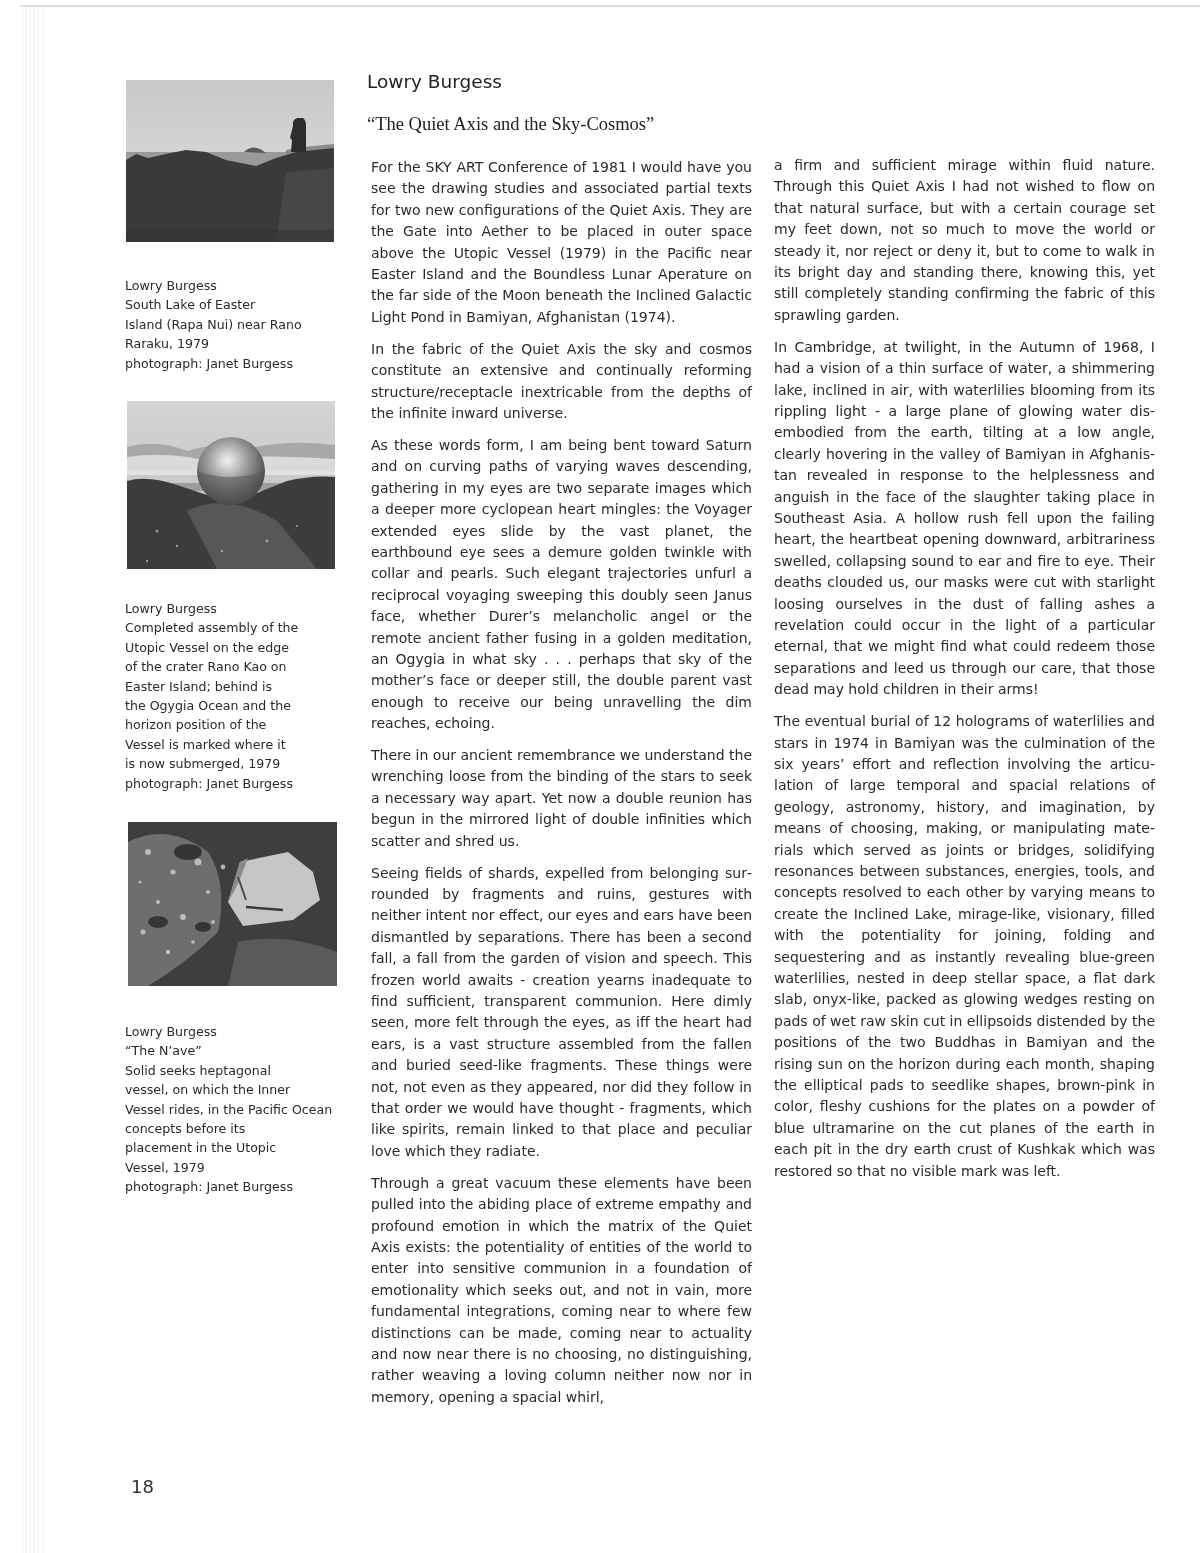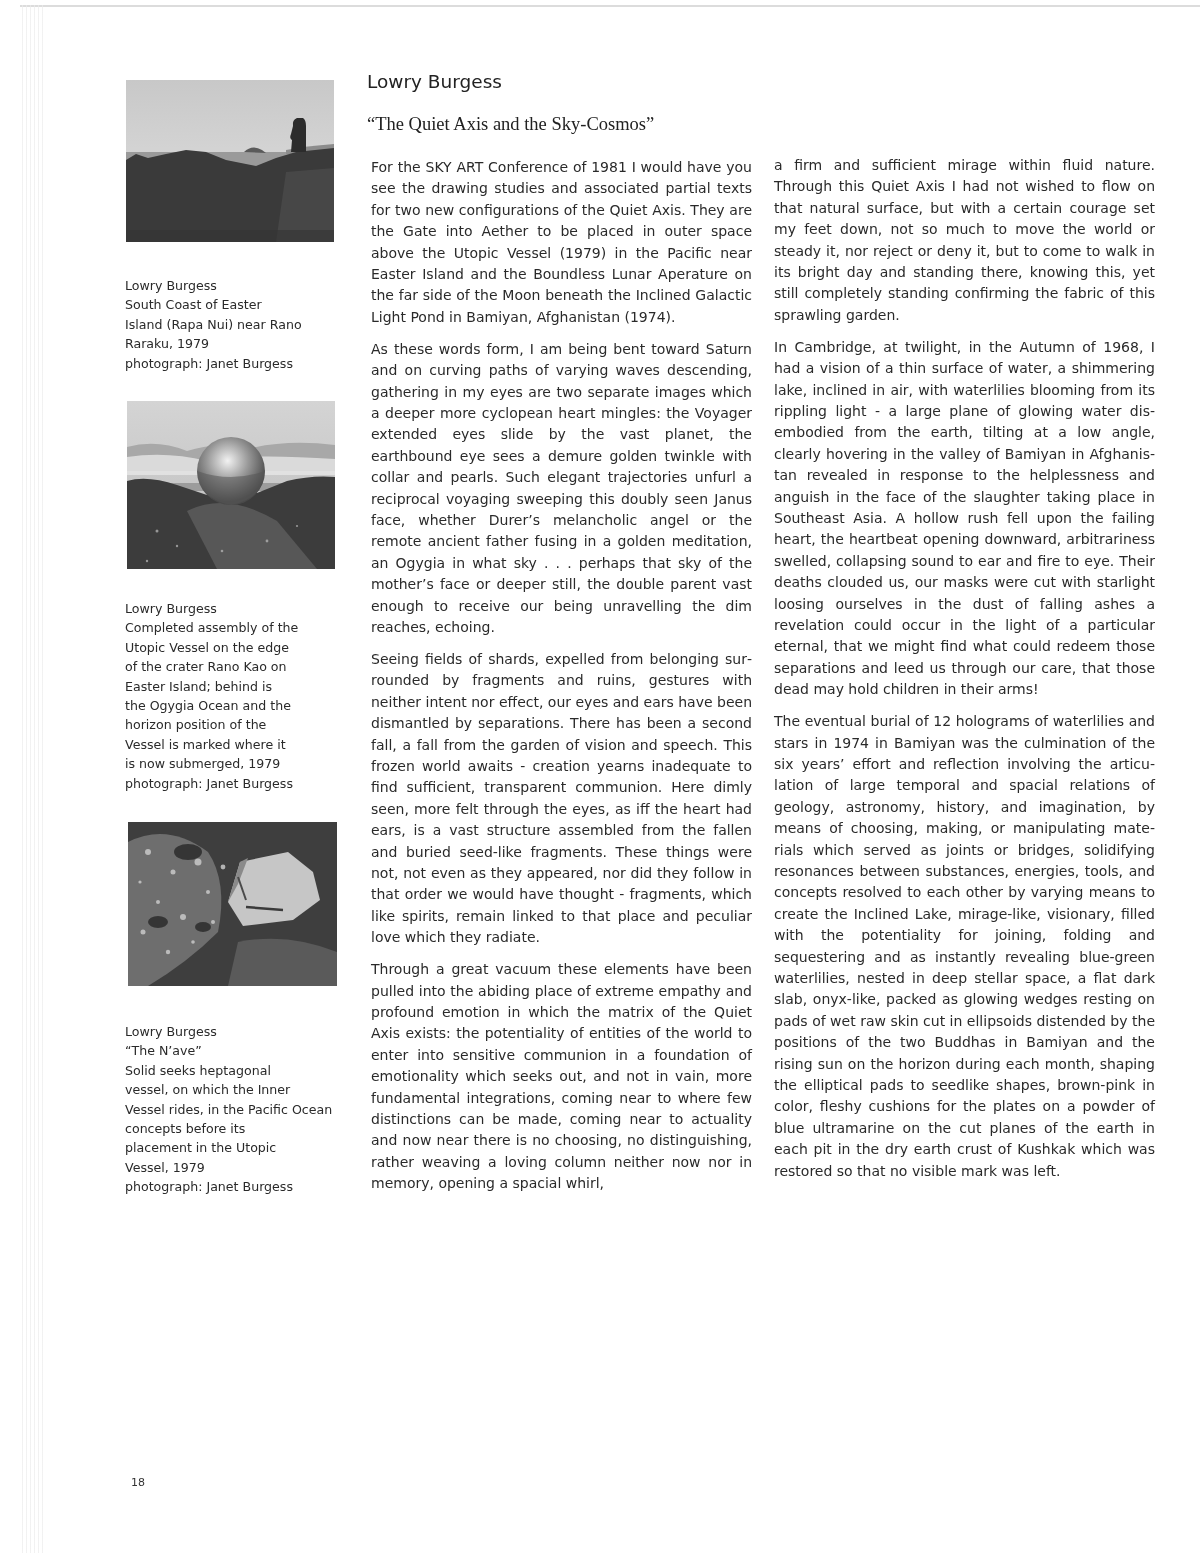--- a/index.html
+++ b/index.html
@@ -49,21 +49,21 @@
     position: absolute; width: 381px;
     font-size: 14px; line-height: 21.4px; color: #2a2a2a;
   }
   #col-middle { left: 371px; top: 157px; }
   #col-right { left: 774px; top: 155px; }
   .column p {
     margin: 0 0 10.5px 0; text-align: justify; hyphens: manual;
   }
   .page-number {
     position: absolute; left: 131px; top: 1476px;
-    font-size: 11px; color: #333;
+    font-size: 18px; color: #333;
   }
 </style>
 </head>
 <body>
 
 <div class="page-edge-top"></div>
 <div class="page-edge-left"></div>
 
 <div class="photo" id="photo-1">
   <svg viewBox="0 0 208 162" preserveAspectRatio="none">
@@ -79,21 +79,21 @@
     <path d="M160 70 Q180 66 208 64 L208 74 L160 74 Z" fill="#8c8c8c"></path>
     <path d="M0 80 L10 74 L22 78 L40 74 L60 70 L80 72 L100 80 L130 86 L150 78 L170 72 L208 68 L208 162 L0 162 Z" fill="#3a3a3a"></path>
     <path d="M160 92 L208 88 L208 162 L150 162 Z" fill="#474747"></path>
     <path d="M167 46 Q166 40 171 38 L177 38 Q180 40 180 46 L180 72 L165 72 L166 60 Q163 58 165 54 Z" fill="#2c2c2c"></path>
     <rect x="0" y="150" width="208" height="12" fill="#333" opacity="0.6"></rect>
   </svg>
 </div>
 
 <div class="caption" id="caption-1">
   <div>Lowry Burgess</div>
-  <div>South Coast of Easter</div>
+  <div>South Lake of Easter</div>
   <div>Island (Rapa Nui) near Rano</div>
   <div>Raraku, 1979</div>
   <div>photograph: Janet Burgess</div>
 </div>
 
 <div class="photo" id="photo-2">
   <svg viewBox="0 0 208 168" preserveAspectRatio="none">
     <defs>
       <linearGradient id="sky2" x1="0" y1="0" x2="0" y2="1">
         <stop offset="0" stop-color="#d4d4d4"></stop>
@@ -178,21 +178,23 @@
   <div>placement in the Utopic</div>
   <div>Vessel, 1979</div>
   <div>photograph: Janet Burgess</div>
 </div>
 
 <div class="author">Lowry Burgess</div>
 <div class="title">“The Quiet Axis and the Sky-Cosmos”</div>
 
 <div class="column" id="col-middle">
   <p>For the SKY ART Conference of 1981 I would have you see the drawing studies and associated partial texts for two new configurations of the Quiet Axis. They are the Gate into Aether to be placed in outer space above the Utopic Vessel (1979) in the Pacific near Easter Island and the Boundless Lunar Aperature on the far side of the Moon beneath the Inclined Galactic Light Pond in Bamiyan, Afghanistan (1974).</p>
+  <p>In the fabric of the Quiet Axis the sky and cosmos constitute an extensive and continually reforming structure/receptacle inextricable from the depths of the infinite inward universe.</p>
   <p>As these words form, I am being bent toward Saturn and on curving paths of varying waves descending, gathering in my eyes are two separate images which a deeper more cyclopean heart mingles: the Voyager extended eyes slide by the vast planet, the earthbound eye sees a demure golden twinkle with collar and pearls. Such elegant trajectories unfurl a reciprocal voyaging sweeping this doubly seen Janus face, whether Durer’s melancholic angel or the remote ancient father fusing in a golden medi­tation, an Ogygia in what sky . . . perhaps that sky of the mother’s face or deeper still, the double parent vast enough to receive our being unravelling the dim reaches, echoing.</p>
+  <p>There in our ancient remembrance we understand the wrenching loose from the binding of the stars to seek a necessary way apart. Yet now a double reun­ion has begun in the mirrored light of double infini­ties which scatter and shred us.</p>
   <p>Seeing fields of shards, expelled from belonging sur­rounded by fragments and ruins, gestures with neither intent nor effect, our eyes and ears have been dismantled by separations. There has been a second fall, a fall from the garden of vision and speech. This frozen world awaits - creation yearns inadequate to find sufficient, transparent commun­ion. Here dimly seen, more felt through the eyes, as iff the heart had ears, is a vast structure assembled from the fallen and buried seed-like fragments. These things were not, not even as they appeared, nor did they follow in that order we would have thought - fragments, which like spirits, remain linked to that place and peculiar love which they radiate.</p>
   <p>Through a great vacuum these elements have been pulled into the abiding place of extreme empathy and profound emotion in which the matrix of the Quiet Axis exists: the potentiality of entities of the world to enter into sensitive communion in a founda­tion of emotionality which seeks out, and not in vain, more fundamental integrations, coming near to where few distinctions can be made, coming near to actuality and now near there is no choosing, no distinguishing, rather weaving a loving column neither now nor in memory, opening a spacial whirl,</p>
 </div>
 
 <div class="column" id="col-right">
   <p>a firm and sufficient mirage within fluid nature. Through this Quiet Axis I had not wished to flow on that natural surface, but with a certain courage set my feet down, not so much to move the world or steady it, nor reject or deny it, but to come to walk in its bright day and standing there, knowing this, yet still completely standing confirming the fabric of this sprawling garden.</p>
   <p>In Cambridge, at twilight, in the Autumn of 1968, I had a vision of a thin surface of water, a shimmering lake, inclined in air, with waterlilies blooming from its rippling light - a large plane of glowing water dis­embodied from the earth, tilting at a low angle, clearly hovering in the valley of Bamiyan in Afghanis­tan revealed in response to the helplessness and anguish in the face of the slaughter taking place in Southeast Asia. A hollow rush fell upon the failing heart, the heartbeat opening downward, arbitrari­ness swelled, collapsing sound to ear and fire to eye. Their deaths clouded us, our masks were cut with starlight loosing ourselves in the dust of falling ashes a revelation could occur in the light of a particular eternal, that we might find what could redeem those separations and leed us through our care, that those dead may hold children in their arms!</p>
   <p>The eventual burial of 12 holograms of waterlilies and stars in 1974 in Bamiyan was the culmination of the six years’ effort and reflection involving the articu­lation of large temporal and spacial relations of geology, astronomy, history, and imagination, by means of choosing, making, or manipulating mate­rials which served as joints or bridges, solidifying resonances between substances, energies, tools, and concepts resolved to each other by varying means to create the Inclined Lake, mirage-like, visionary, filled with the potentiality for joining, fold­ing and sequestering and as instantly revealing blue-green waterlilies, nested in deep stellar space, a flat dark slab, onyx-like, packed as glowing wedges resting on pads of wet raw skin cut in ellipsoids dis­tended by the positions of the two Buddhas in Bamiyan and the rising sun on the horizon during each month, shaping the elliptical pads to seedlike shapes, brown-pink in color, fleshy cushions for the plates on a powder of blue ultramarine on the cut planes of the earth in each pit in the dry earth crust of Kushkak which was restored so that no visible mark was left.</p>
 </div>
 

